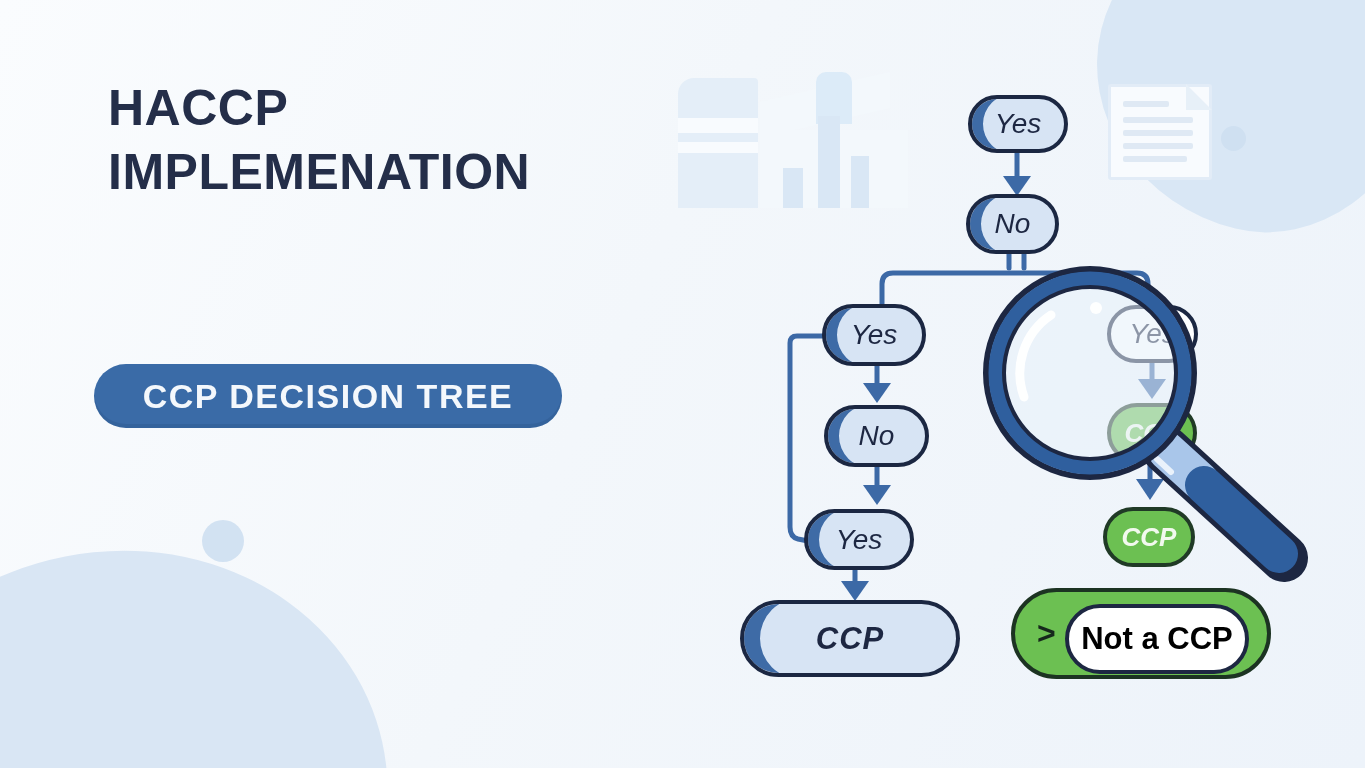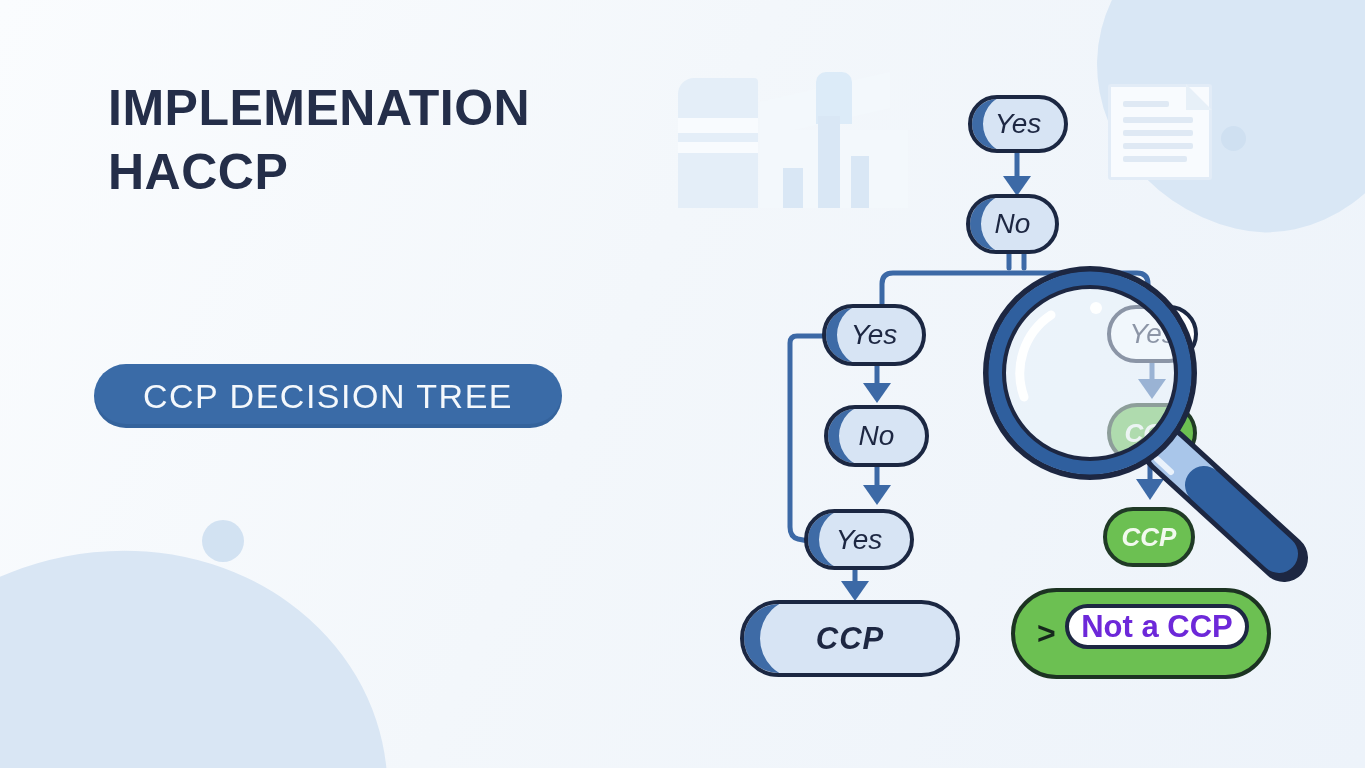--- a/index.html
+++ b/index.html
@@ -52,21 +52,21 @@
 
   
   .title { position: absolute; left: 108px; top: 76px; z-index: 3;
            font-size: 50px; line-height: 64px; font-weight: bold;
            color: #242e49; letter-spacing: 0.5px; white-space: nowrap; }
   .title span { display: block; }
   .badge { position: absolute; left: 94px; top: 364px; width: 468px; height: 64px; z-index: 3;
            background: #3a6ba7; border-radius: 32px;
            display: flex; align-items: center; justify-content: center;
            box-shadow: inset 0 -4px 0 rgba(16,40,80,0.12); }
-  .badge span { color: #f4f8fc; font-size: 34px; font-weight: normal; letter-spacing: 1.5px; white-space: nowrap; }
+  .badge span { color: #f4f8fc; font-size: 34px; font-weight: bold; letter-spacing: 1.5px; white-space: nowrap; }
   .desc { position: absolute; left: 94px; top: 586px; width: 548px; z-index: 3;
           font-size: 30px; line-height: 39px; color: #20283a; }
 
   
   .connectors, .magnifier { position: absolute; left: 0; top: 0; width: 1365px; height: 768px; pointer-events: none; }
   .connectors { z-index: 2; }
   .magnifier  { z-index: 5; }
 
   .node { position: absolute; z-index: 3;
           display: flex; align-items: center; justify-content: center;
@@ -85,24 +85,24 @@
   .n-l-no    { left: 824px;  top: 405px; width: 105px; height: 62px; }
   .n-l-yes2  { left: 804px;  top: 509px; width: 110px; height: 61px; }
   .n-ccp-big { left: 740px;  top: 600px; width: 220px; height: 77px; }
   .n-r-yes   { left: 1107px; top: 305px; width: 91px;  height: 58px; }
   .n-r-ccp1  { left: 1107px; top: 403px; width: 90px;  height: 60px; }
   .n-r-ccp2  { left: 1103px; top: 507px; width: 92px;  height: 60px; }
 
   .n-notccp { left: 1011px; top: 588px; width: 260px; height: 91px;
               position: absolute; z-index: 3; background: #6cc052;
               border: 4px solid #1c3322; border-radius: 999px; }
-  .notccp-inner { position: absolute; left: 50px; top: 12px; width: 184px; height: 45px;
+  .notccp-inner { position: absolute; left: 50px; top: 12px; width: 184px; height: 70px;
                   background: #ffffff; border: 4px solid #1d2742; border-radius: 999px;
                   display: flex; align-items: center; justify-content: center;
-                  font-weight: bold; font-size: 31px; color: #6d28d9; white-space: nowrap; }
+                  font-weight: bold; font-size: 31px; color: #000000; white-space: nowrap; }
   .notccp-chevron { position: absolute; left: 22px; top: 50%; transform: translateY(-52%);
                     font-weight: bold; font-size: 32px; color: #16281c; }
 </style>
 </head>
 <body>
 
 <div class="canvas">
 
   <div class="blob blob-tr"></div>
   <div class="blob blob-bl"></div>
@@ -124,22 +124,22 @@
   <div class="doc">
     <div class="doc-fold"></div>
     <div class="doc-line dl1"></div>
     <div class="doc-line dl2"></div>
     <div class="doc-line dl3"></div>
     <div class="doc-line dl4"></div>
     <div class="doc-line dl5"></div>
   </div>
 
   <h1 class="title">
+    <span>HACCP</span>
     <span>IMPLEMENATION</span>
-    <span>HACCP</span>
   </h1>
 
   <div class="badge">
     <span>CCP DECISION TREE</span>
   </div>
 
 
   <svg class="connectors" viewBox="0 0 1365 768">
     <g stroke="#3c69a6" stroke-width="5" fill="none" stroke-linecap="round" stroke-linejoin="round">
       <path d="M1017,152 V178"></path>

